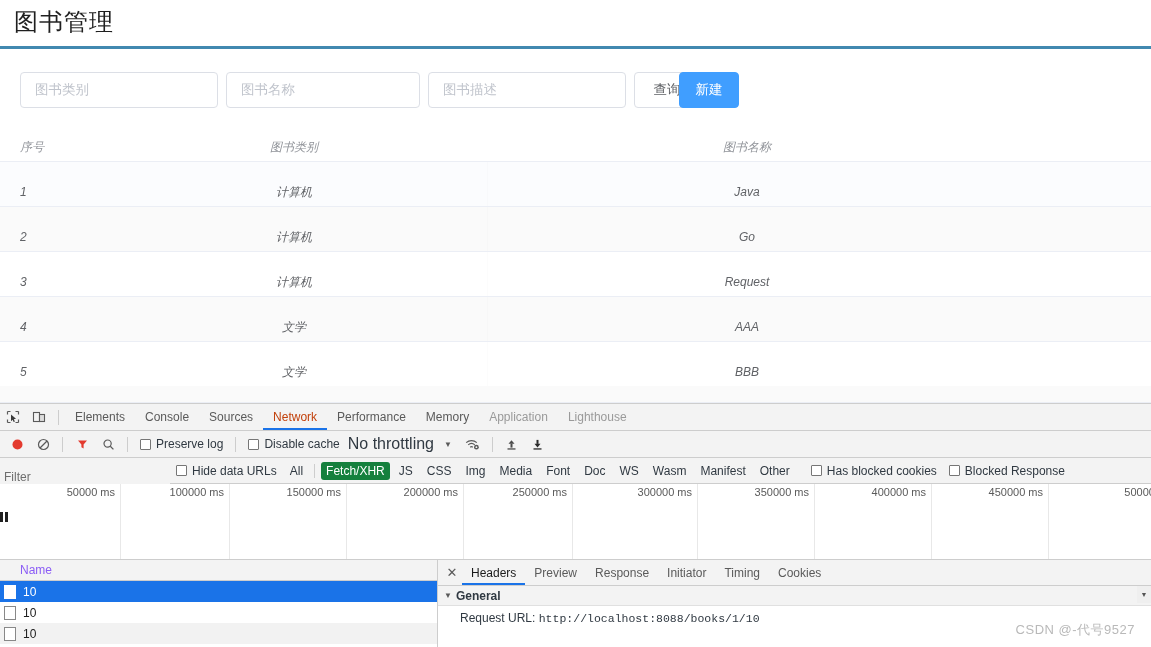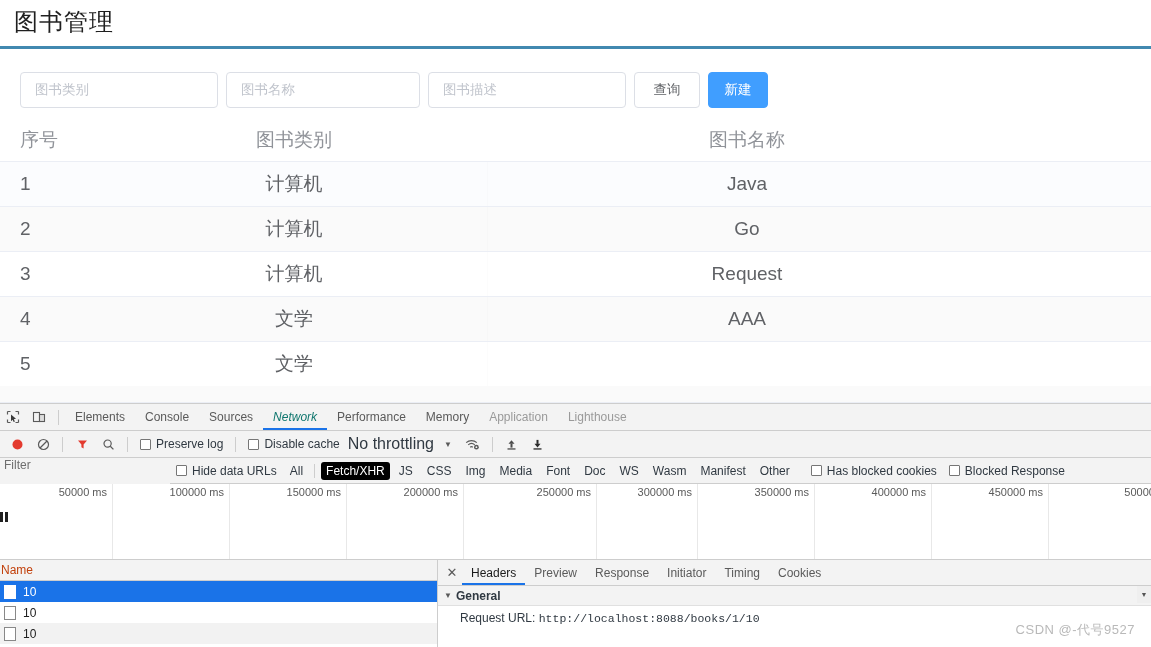--- a/index.html
+++ b/index.html
@@ -37,33 +37,34 @@
   #field-name     { left: 226px; width: 194px; }
   #field-desc     { left: 428px; width: 198px; }
 
   .btn {
     position: absolute; top: 10px; height: 36px;
     border-radius: 4px; font-size: 13.5px;
     display: flex; align-items: center; justify-content: center;
     cursor: pointer; user-select: none;
   }
   #btn-query { left: 634px; width: 66px; border: 1px solid #dcdfe6; background: #fff; color: #606266; }
-  #btn-new   { left: 708px; width: 60px; border: 1px solid #409eff; background: #409eff; color: #fff; }
+  #btn-new   { left: 679px; width: 60px; border: 1px solid #409eff; background: #409eff; color: #fff; }
 
   
   #book-table { position: absolute; left: 0; top: 118px; width: 1151px; }
   .trow { position: relative; width: 1151px; height: 45px; }
   .trow.head { height: 44px; border-bottom: 1px solid #ebeef5; }
   .trow.body { border-bottom: 1px solid #ebeef5; }
   .trow.body.even { background: #fafafa; }
   .trow.body.odd  { background: #fbfcfe; }
   .cell {
-    position: absolute; top: 0; height: 100%;
+    position: absolute; top: 8px; height: 100%;
     display: flex; align-items: center;
-    font-size: 19px;
+    font-size: 12px;
+    font-style: italic;
   }
   .trow.head .cell { color: #909399; font-weight: normal; }
   .trow.body .cell { color: #606266; }
   .c-idx  { left: 20px; width: 120px; justify-content: flex-start; }
   .c-cat  { left: 230px; width: 128px; justify-content: center; }
   .c-name { left: 640px; width: 214px; justify-content: center; }
   .fixedshadow {
     position: absolute; left: 487px; top: 0; width: 1px; height: 100%;
     background: rgba(0,0,0,0.012);
   }
@@ -88,21 +89,21 @@
   }
   .dt-icon-btn {
     width: 26px; height: 26px; display: flex; align-items: center; justify-content: center;
     cursor: pointer;
   }
   .vsep { width: 1px; height: 15px; background: #cdcdcd; margin: 0 6px; }
   .dt-tab {
     height: 26px; padding: 0 10px; display: flex; align-items: center;
     font-size: 12px; color: #5a5a5a; cursor: pointer; white-space: nowrap;
   }
-  .dt-tab.active { color: #0f766e; box-shadow: inset 0 -2px 0 #1a73e8; font-style: italic; }
+  .dt-tab.active { color: #c2410c; box-shadow: inset 0 -2px 0 #1a73e8; }
   .dt-tab.dim { color: #9a9a9a; }
 
   #dt-toolbar {
     position: relative; height: 27px; width: 1151px;
     background: #f3f3f3; border-bottom: 1px solid #cdcdcd;
     display: flex; align-items: center; padding-left: 4px;
   }
   .cbox {
     width: 11px; height: 11px; border: 1px solid #767676; background: #fff;
     border-radius: 1px; display: inline-block; flex: none;
@@ -111,50 +112,50 @@
     margin: 0 6px; cursor: pointer; white-space: nowrap; }
   .throttle { font-size: 16px; color: #303942; margin-left: 2px; white-space: nowrap; cursor: pointer; }
   .caret { font-size: 8px; color: #5a5a5a; margin: 0 8px 0 10px; cursor: pointer; }
 
   #dt-filterbar {
     position: relative; height: 26px; width: 1151px;
     background: #f3f3f3; border-bottom: 1px solid #cdcdcd;
     display: flex; align-items: center;
   }
   #filter-input {
-    width: 170px; height: 26px; padding-left: 4px; display: flex; align-items: flex-start;
+    width: 170px; height: 26px; padding-left: 4px; display: flex; align-items: flex-end;
     color: #777; font-size: 12px; background: #f3f3f3; cursor: text;
   }
   #filter-input.placeholder { color: #6e6e6e; }
   .ftype {
     font-size: 12px; color: #303942; padding: 2px 5px; margin: 0 2px;
     border-radius: 3px; cursor: pointer; white-space: nowrap;
   }
-  .ftype.active { background: #000000; color: #ffffff; }
+  .ftype.active { background: #15803d; color: #ffffff; }
   .fsep { width: 1px; height: 14px; background: #cdcdcd; margin: 0 4px; }
 
   
   #dt-timeline {
     position: relative; width: 1151px; height: 76px;
     background: #ffffff; border-bottom: 1px solid #cdcdcd; overflow: hidden;
   }
   .tl-band { position: absolute; top: 0; height: 76px; border-right: 1px solid #e8e8e8; }
   .tl-label {
     position: absolute; top: 2px; right: 5px;
     font-size: 11px; color: #5a5a5a; white-space: nowrap;
   }
   .tl-mark { position: absolute; width: 3px; height: 10px; background: #202020; }
 
   
   #dt-bottom { position: relative; width: 1151px; height: 87px; display: flex; }
   #req-pane { width: 438px; height: 87px; border-right: 1px solid #cdcdcd; position: relative; background: #fff; }
   #req-head {
     height: 21px; background: #f3f3f3; border-bottom: 1px solid #cdcdcd;
-    display: flex; align-items: center; padding-left: 1px;
-    font-size: 12px; color: #c2410c;
+    display: flex; align-items: center; padding-left: 20px;
+    font-size: 12px; color: #8b5cf6;
   }
   .req-row {
     height: 21px; display: flex; align-items: center; padding-left: 4px; gap: 7px;
     font-size: 12px; color: #202020; cursor: pointer;
   }
   .req-row.selected { background: #1a73e8; color: #ffffff; }
   .req-row.stripe { background: #f2f2f2; }
   .req-ico { width: 12px; height: 14px; border: 1px solid #888; background: #fff; flex: none; }
   .req-row.selected .req-ico { border-color: #fff; }
 
@@ -247,20 +248,21 @@
     <div class="trow body even">
       <div class="fixedshadow"></div>
       <div class="cell c-idx">4</div>
       <div class="cell c-cat">文学</div>
       <div class="cell c-name">AAA</div>
     </div>
     <div class="trow body">
       <div class="fixedshadow"></div>
       <div class="cell c-idx">5</div>
       <div class="cell c-cat">文学</div>
+      <div class="cell c-name">BBB</div>
     </div>
   </div>
 
   <div id="table-bottom-strip"></div>
 </div>
 
 <div id="devtools">
 
   <div id="dt-tabbar">
     <div class="dt-icon-btn">
@@ -380,33 +382,33 @@
       <span class="cbox"></span>
       <span>Has blocked cookies</span>
     </label>
     <label class="cb-label">
       <span class="cbox"></span>
       <span>Blocked Response</span>
     </label>
   </div>
 
   <div id="dt-timeline">
-    <div class="tl-band" style="left:0px;   width:113px;">
+    <div class="tl-band" style="left:8px;   width:113px;">
       <span class="tl-label">50000 ms</span>
     </div>
     <div class="tl-band" style="left:113px; width:117px;">
       <span class="tl-label">100000 ms</span>
     </div>
     <div class="tl-band" style="left:230px; width:117px;">
       <span class="tl-label">150000 ms</span>
     </div>
     <div class="tl-band" style="left:347px; width:117px;">
       <span class="tl-label">200000 ms</span>
     </div>
-    <div class="tl-band" style="left:480px; width:117px;">
+    <div class="tl-band" style="left:456px; width:117px;">
       <span class="tl-label">250000 ms</span>
     </div>
     <div class="tl-band" style="left:581px; width:117px;">
       <span class="tl-label">300000 ms</span>
     </div>
     <div class="tl-band" style="left:698px; width:117px;">
       <span class="tl-label">350000 ms</span>
     </div>
     <div class="tl-band" style="left:815px; width:117px;">
       <span class="tl-label">400000 ms</span>

